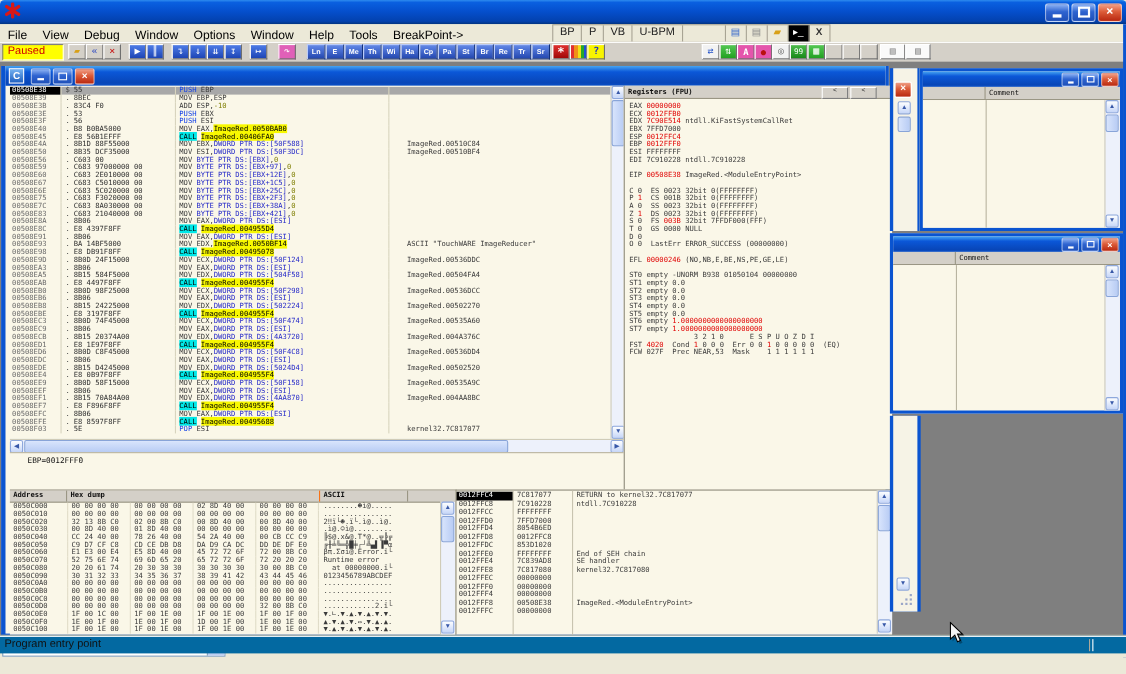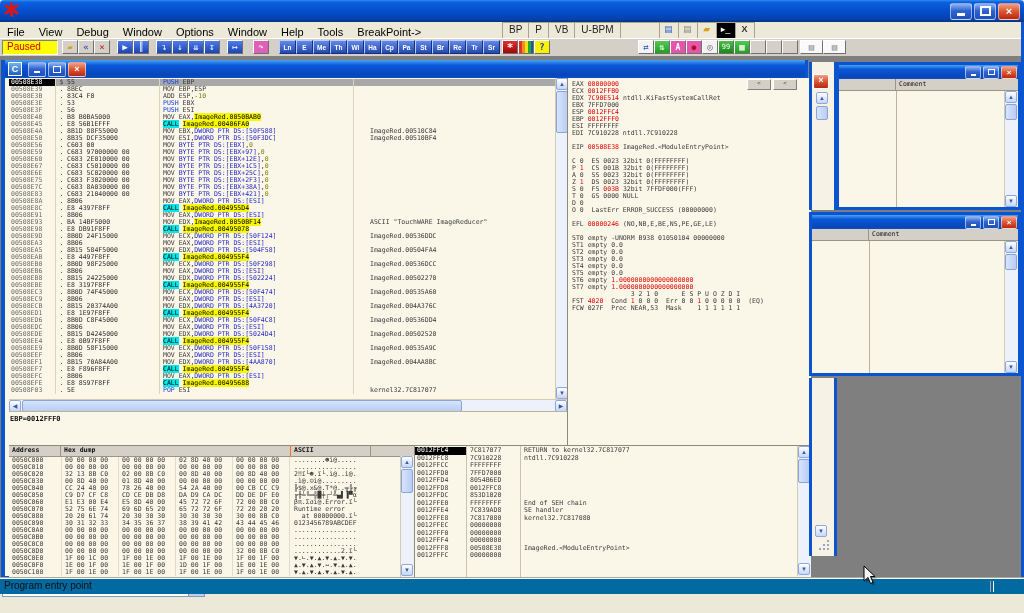--- a/index.html
+++ b/index.html
@@ -90,21 +90,21 @@
   .sbv{background:#EDF1FB;border-left:1px solid #D0CCB8}
   .sbh{background:#EDF1FB;border-top:1px solid #D0CCB8}
   .sbb{position:absolute;width:12px;height:12px;box-sizing:border-box;background:linear-gradient(#FDFEFF,#C6D6F8);
     border:1px solid #8EA8DC;border-radius:2px;color:#3858A8;font-size:6px;text-align:center;line-height:10px}
   .sbt{position:absolute;box-sizing:border-box;background:linear-gradient(90deg,#D8E4FC,#B8CCF4);
     border:1px solid #88A4D8;border-radius:2px}
   .sbt.h{background:linear-gradient(#D8E4FC,#B8CCF4)}
 
   
   #info{position:absolute;left:0;top:333px;width:558px;height:34px;border-top:1px solid #B8B4A0;background:#FAF7E8}
-  #info-text{margin:3px 0 0 1px;font-family:"DejaVu Sans Mono",monospace;font-size:7px;font-weight:bold;color:#111}
+  #info-text{margin:3px 0 0 16px;font-family:"DejaVu Sans Mono",monospace;font-size:7px;font-weight:normal;color:#111}
 
   
   #regs{position:absolute;left:558px;top:0;width:243px;height:367px;border-left:1px solid #8E8A7A;background:#FAF7E8}
   #regs-header{height:11px;background:#D4D0C8;border-bottom:1px solid #9A9684;
     font-family:"DejaVu Sans Mono",monospace;font-size:6.5px;font-weight:bold;line-height:10px;padding-left:3px;color:#111}
   .rcb{position:absolute;top:1px;width:22px;height:9px;background:#D4D0C8;border:1px solid;
     border-color:#fff #808080 #808080 #fff;font-size:6px;line-height:7px;text-align:center;color:#333}
   #reg-lines{padding:3px 0 0 4px}
   .rline{height:7px;line-height:7px;font-size:6.5px;white-space:pre;font-family:"DejaVu Sans Mono",monospace}
 
@@ -334,20 +334,21 @@
       <span class="sbb" style="left:0;top:0">◀</span>
       <span class="sbt h" style="left:13px;top:0;width:440px;height:12px"></span>
       <span class="sbb" style="left:546px;top:0">▶</span>
     </div>
 
     <div id="info">
       <div id="info-text">EBP=0012FFF0</div>
     </div>
 
     <div id="regs">
+      <div id="regs-header">Registers (FPU)</div>
       <span class="rcb" style="right:40px">&lt;</span>
       <span class="rcb" style="right:14px">&lt;</span>
       <div id="reg-lines">
           <div class="rline"><span class="tk-t">EAX </span><span class="tk-r">00000000</span></div>
           <div class="rline"><span class="tk-t">ECX </span><span class="tk-r">0012FFB0</span></div>
           <div class="rline"><span class="tk-t">EDX </span><span class="tk-r">7C90E514</span><span class="tk-t"> ntdll.KiFastSystemCallRet</span></div>
           <div class="rline"><span class="tk-t">EBX 7FFD7000</span></div>
           <div class="rline"><span class="tk-t">ESP </span><span class="tk-r">0012FFC4</span></div>
           <div class="rline"><span class="tk-t">EBP </span><span class="tk-r">0012FFF0</span></div>
           <div class="rline"><span class="tk-t">ESI FFFFFFFF</span></div>

